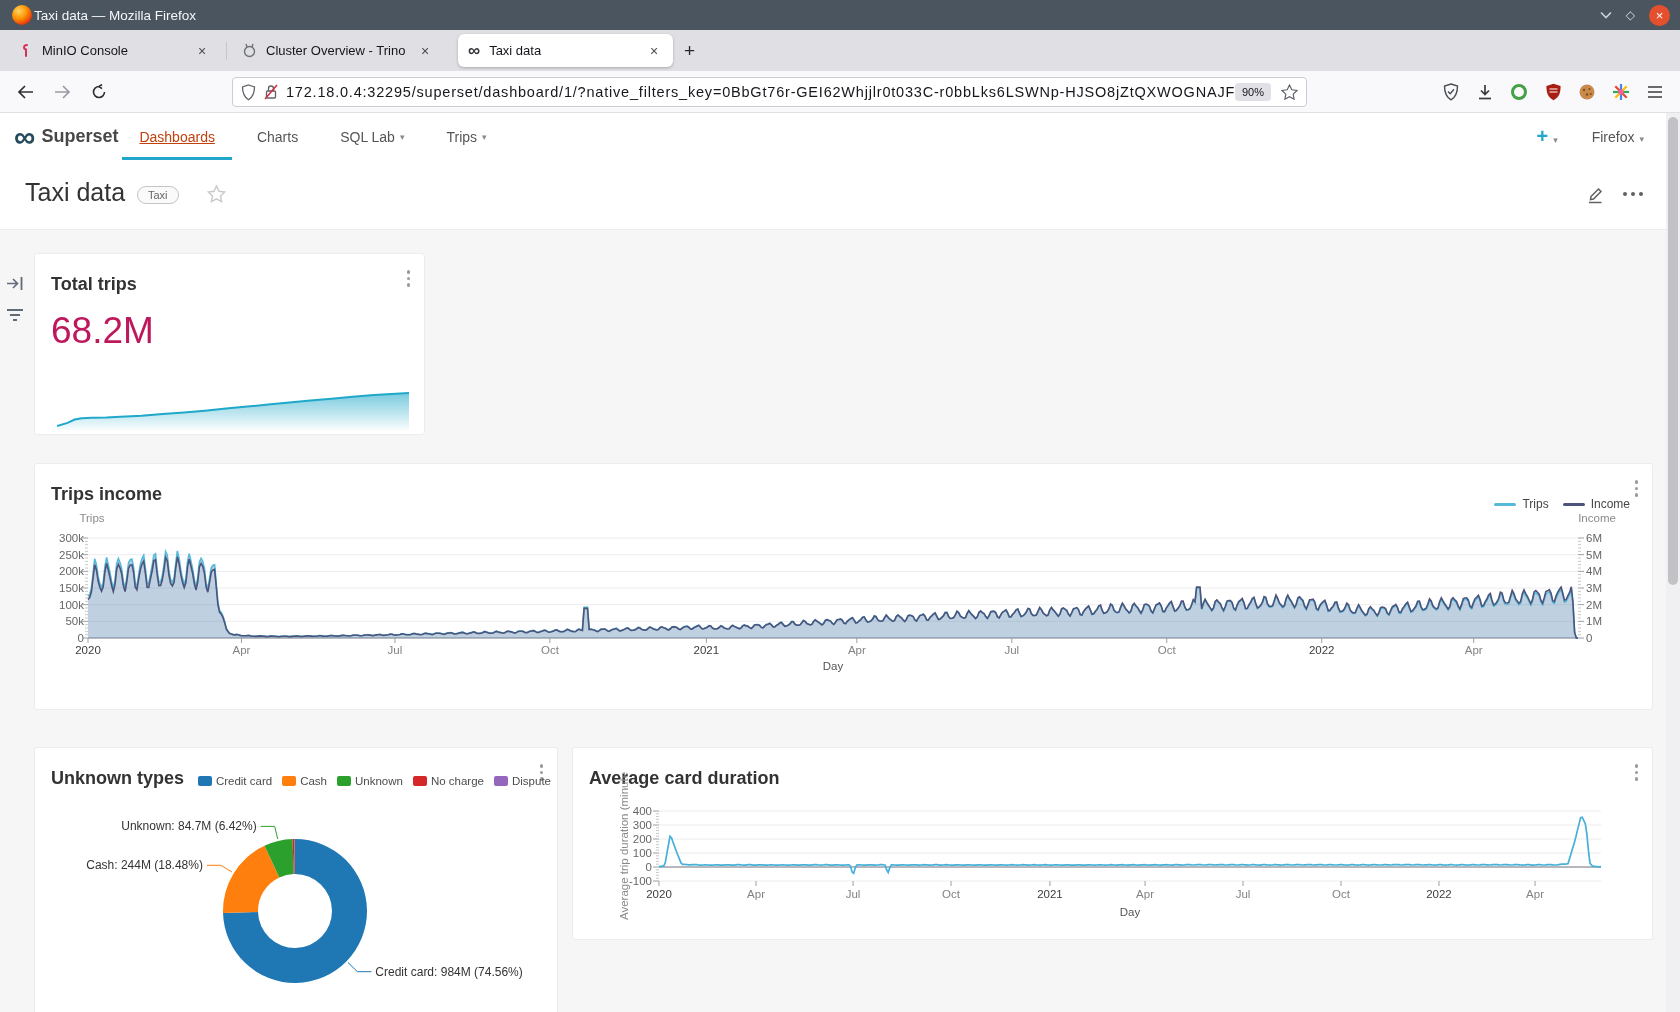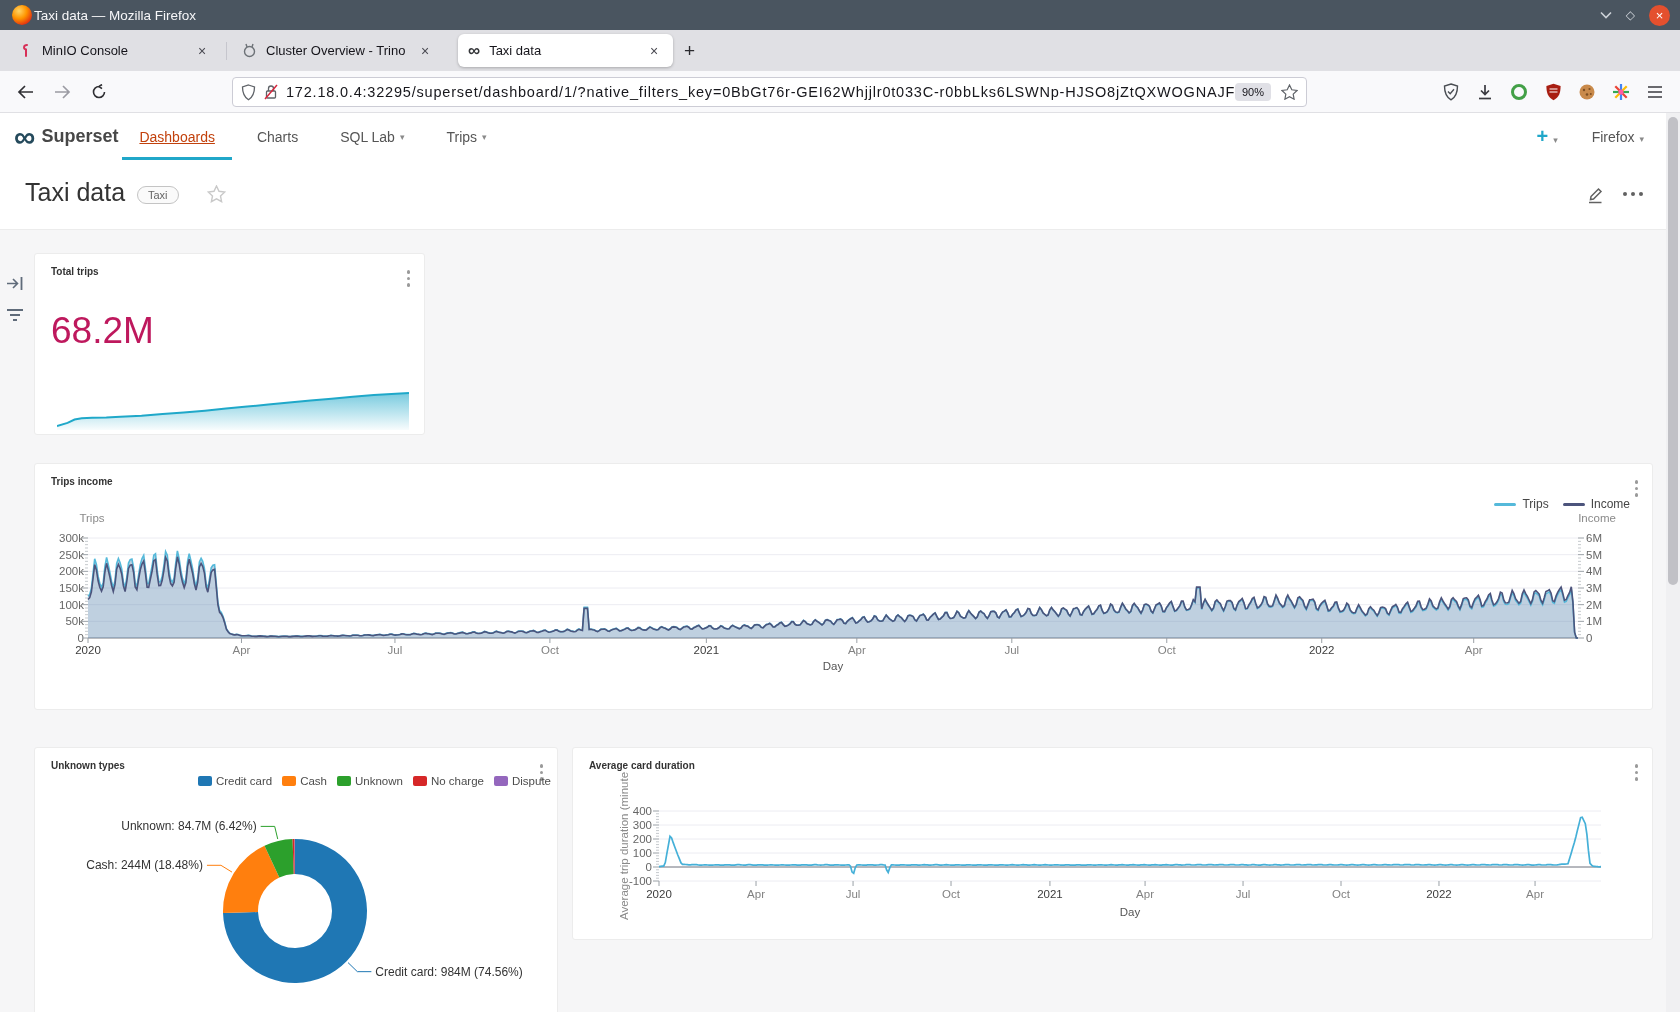--- a/index.html
+++ b/index.html
@@ -50,21 +50,21 @@
   .draft-pill { position:absolute; left:137px; top:26px; border:1px solid #c4c4c4; background:#fafafa; border-radius:9px; font-size:11px; color:#666; padding:2px 10px; }
   .fav-star { position:absolute; left:207px; top:25px; }
   .hdr-actions { position:absolute; right:23px; top:24px; display:flex; align-items:center; gap:18px; }
   .h-ellipsis { display:flex; gap:4px; }
   .h-ellipsis i { width:4px; height:4px; border-radius:50%; background:#616161; }
 
   
   .dash-body { position:absolute; left:0; top:230px; width:1666px; height:782px; background:#f6f6f7; }
   .filter-rail { position:absolute; left:6px; top:45px; display:flex; flex-direction:column; gap:16px; }
   .card { position:absolute; background:#fff; border:1px solid #ececec; border-radius:3px; }
-  .card-title { position:absolute; left:16px; top:12px; font-size:10px; font-weight:bold; color:#333; white-space:nowrap; }
+  .card-title { position:absolute; left:16px; top:20px; font-size:18px; font-weight:bold; color:#333; white-space:nowrap; }
   .kebab { position:absolute; right:14px; top:16px; display:flex; flex-direction:column; gap:3px; align-items:center; }
   .kebab i { width:3.5px; height:3.5px; border-radius:50%; background:#9a9a9a; }
 
   .card-tt { left:34px; top:23px; width:391px; height:182px; }
   .card-ti { left:443px; top:23px; width:390px; height:182px; }
   .big-number { position:absolute; left:16px; top:56px; font-size:37px; font-weight:500; color:#be185d; }
   .spark { position:absolute; left:22px; right:15px; bottom:4px; height:40px; }
   .spark svg { width:100%; height:100%; }
 
   .card-trips { left:34px; top:233px; width:1619px; height:247px; }

